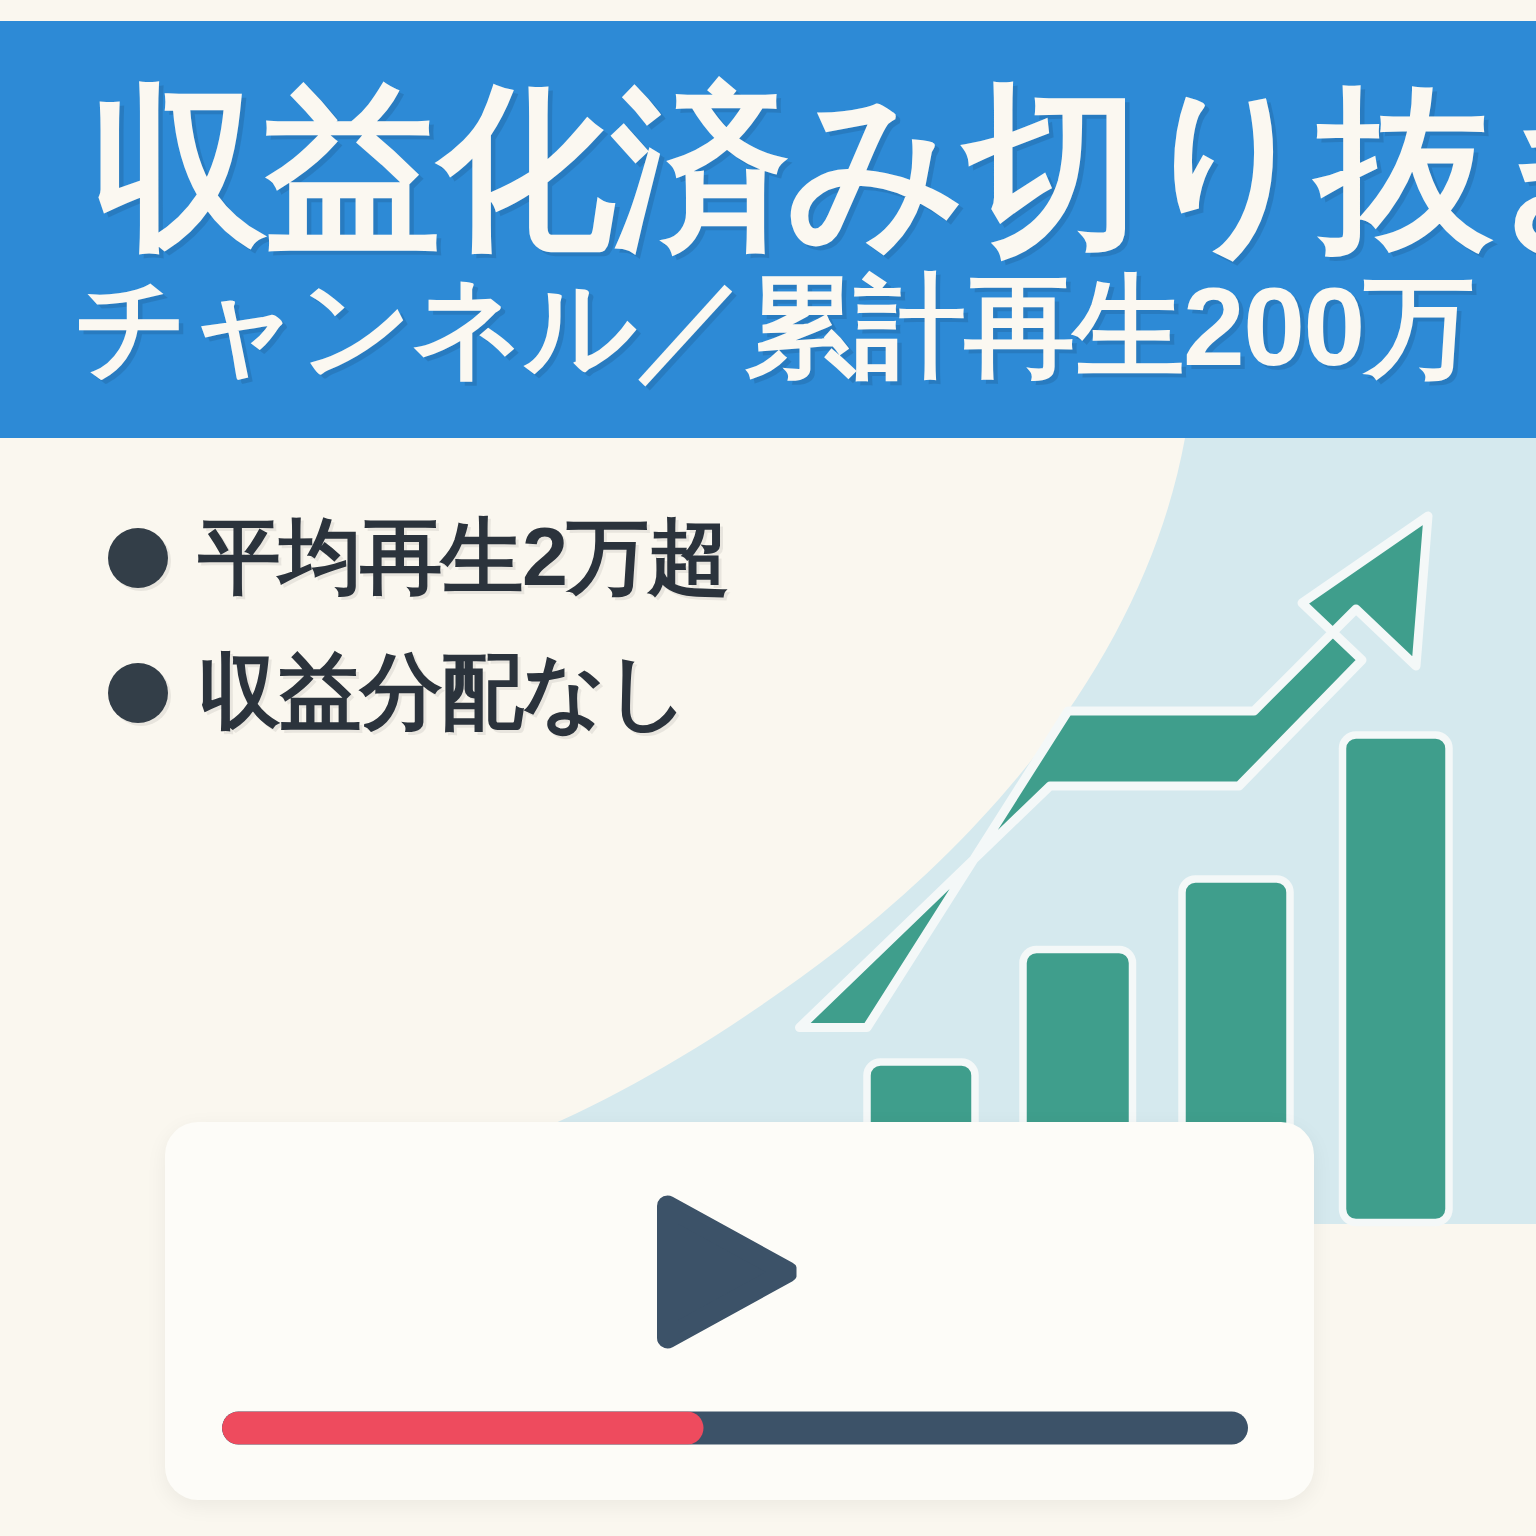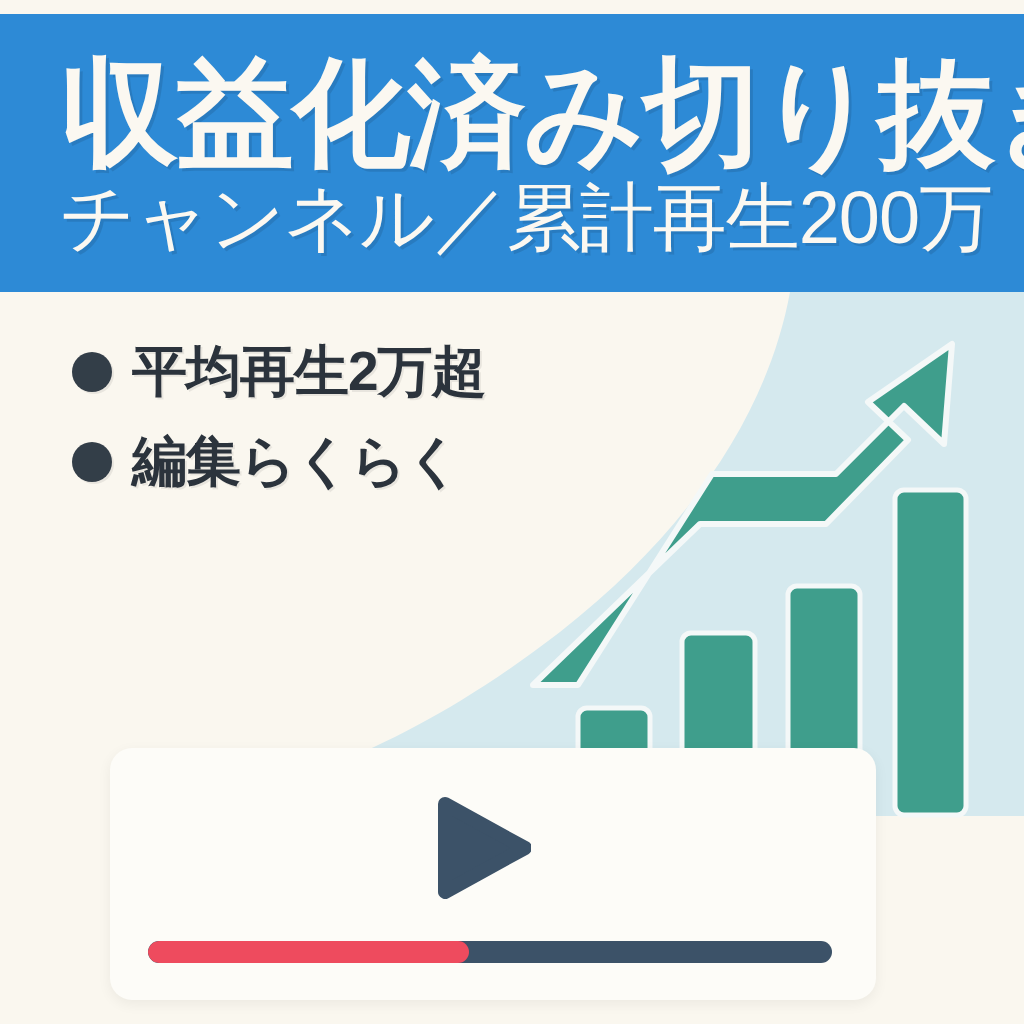--- a/index.html
+++ b/index.html
@@ -49,24 +49,24 @@
     font-weight: 700;
     letter-spacing: -2px;
     white-space: nowrap;
     margin: 0 0 4px 14px;
     text-shadow: 3px 3px 0 rgba(0,0,0,0.10);
   }
   .header-subtitle {
     color: #FBF8F1;
     font-size: 74px;
     line-height: 1.05;
-    font-weight: 400;
+    font-weight: 700;
     letter-spacing: -1px;
     white-space: nowrap;
-    margin: 0 0 0 14px;
+    margin: 0 0 0 4px;
     text-shadow: 3px 3px 0 rgba(0,0,0,0.10);
   }
 
   
   .bullets {
     position: absolute;
     left: 72px;
     top: 330px;
     width: 560px;
     margin: 0;
@@ -159,21 +159,21 @@
     <div class="header-subtitle">チャンネル／累計再生200万</div>
   </div>
 
   <ul class="bullets">
     <li class="bullet-item">
       <span class="bullet-dot"></span>
       <span class="bullet-label">平均再生2万超</span>
     </li>
     <li class="bullet-item">
       <span class="bullet-dot"></span>
-      <span class="bullet-label">編集らくらく</span>
+      <span class="bullet-label">収益分配なし</span>
     </li>
   </ul>
 
   <svg class="chart" viewBox="0 0 1024 528" preserveAspectRatio="none">
     <g>
       <rect x="578" y="416" width="72" height="107" rx="9" fill="#3F9E8C" stroke="#F4F8F8" stroke-width="5"></rect>
       <rect x="682" y="341" width="73" height="182" rx="9" fill="#3F9E8C" stroke="#F4F8F8" stroke-width="5"></rect>
       <rect x="788" y="294" width="72" height="229" rx="9" fill="#3F9E8C" stroke="#F4F8F8" stroke-width="5"></rect>
       <rect x="895" y="198" width="71" height="325" rx="9" fill="#3F9E8C" stroke="#F4F8F8" stroke-width="5"></rect>
     </g>

